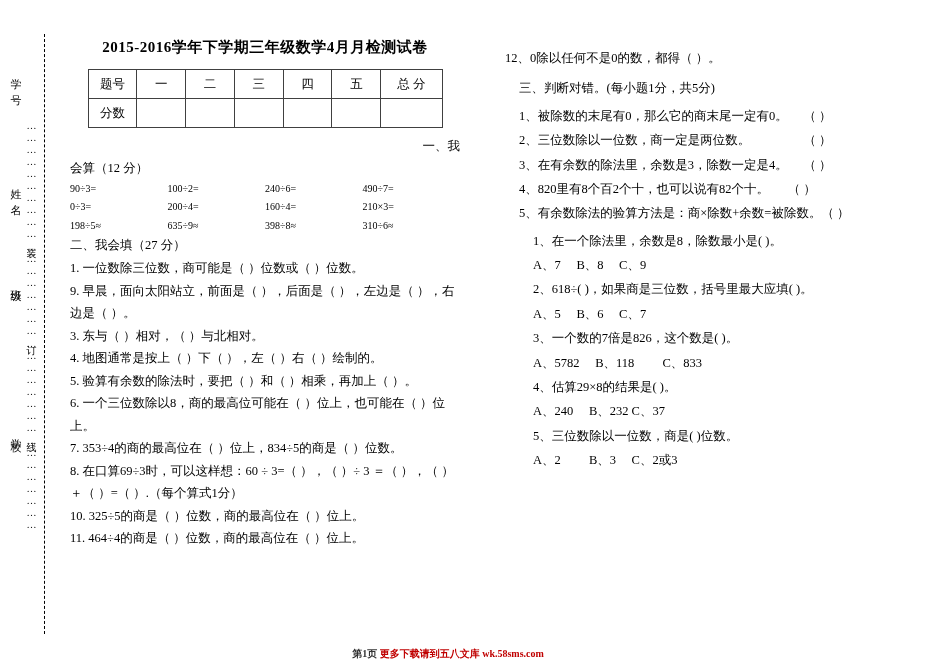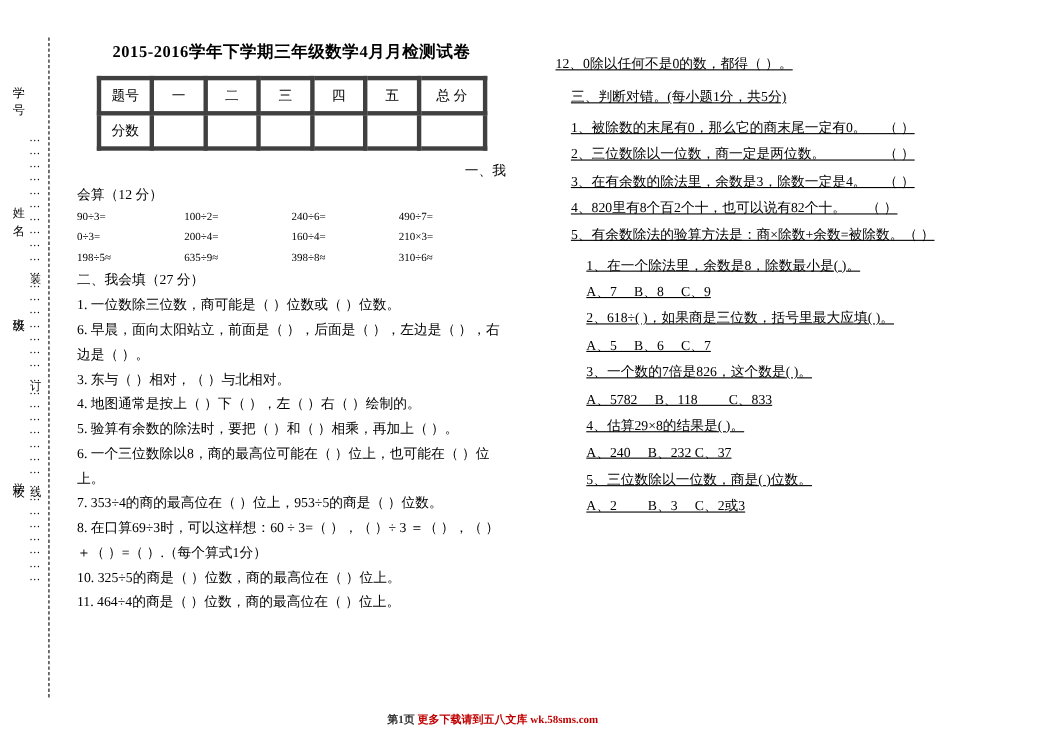--- a/index.html
+++ b/index.html
@@ -64,21 +64,21 @@
     margin-bottom: 12px;
     letter-spacing: 0.5px;
   }
 
   table.score {
     border-collapse: collapse;
     margin: 0 auto 8px auto;
     width: 355px;
   }
   table.score td {
-    border: 4px solid #404040;
+    border: 1px solid #404040;
     height: 28px;
     text-align: center;
     font-size: 12.5px;
     padding: 0 2px;
   }
   table.score td.first { width: 48px; }
   table.score td.cell { width: 48px; }
   table.score td.total { width: 62px; }
 
   .sec-head {
@@ -106,21 +106,20 @@
   .q {
     font-size: 12.5px;
     line-height: 1.8;
     margin: 0;
   }
 
   .rsec {
     font-size: 12.5px;
     line-height: 1.95;
     margin: 0;
-    text-decoration: underline;
   }
   .rsec.ind1 { padding-left: 14px; }
   .rsec.ind2 { padding-left: 28px; }
 
   .footer {
     position: absolute;
     left: 0; bottom: 10px;
     width: 896px;
     text-align: center;
     font-size: 10px;
@@ -190,26 +189,26 @@
     <div class="calc-row">
       <span>198÷5≈</span>
       <span>635÷9≈</span>
       <span>398÷8≈</span>
       <span>310÷6≈</span>
     </div>
 
     <div class="sec-head">二、我会填（27 分）</div>
 
     <p class="q">1. 一位数除三位数，商可能是（    ）位数或（    ）位数。</p>
-    <p class="q">6. 早晨，面向太阳站立，前面是（    ），后面是（    ），左边是（    ），右边是（    ）。</p>
+    <p class="q">9. 早晨，面向太阳站立，前面是（    ），后面是（    ），左边是（    ），右边是（    ）。</p>
     <p class="q">3. 东与（    ）相对，（    ）与北相对。</p>
     <p class="q">4. 地图通常是按上（    ）下（    ），左（    ）右（    ）绘制的。</p>
     <p class="q">5. 验算有余数的除法时，要把（    ）和（    ）相乘，再加上（    ）。</p>
     <p class="q">6. 一个三位数除以8，商的最高位可能在（    ）位上，也可能在（    ）位上。</p>
-    <p class="q">7. 353÷4的商的最高位在（     ）位上，953÷5的商是（     ）位数。</p>
+    <p class="q">7. 353÷4的商的最高位在（     ）位上，834÷5的商是（     ）位数。</p>
     <p class="q">8. 在口算69÷3时，可以这样想：60 ÷ 3=（    ），（    ）÷ 3 ＝（    ），（    ）＋（    ）=（    ）.（每个算式1分）</p>
     <p class="q">10. 325÷5的商是（    ）位数，商的最高位在（     ）位上。</p>
     <p class="q">11. 464÷4的商是（    ）位数，商的最高位在（     ）位上。</p>
   </div>
 
   <div class="col-right">
 
     <p class="rsec">12、0除以任何不是0的数，都得（     ）。</p>
     <div class="spacer-sm"></div>
 

